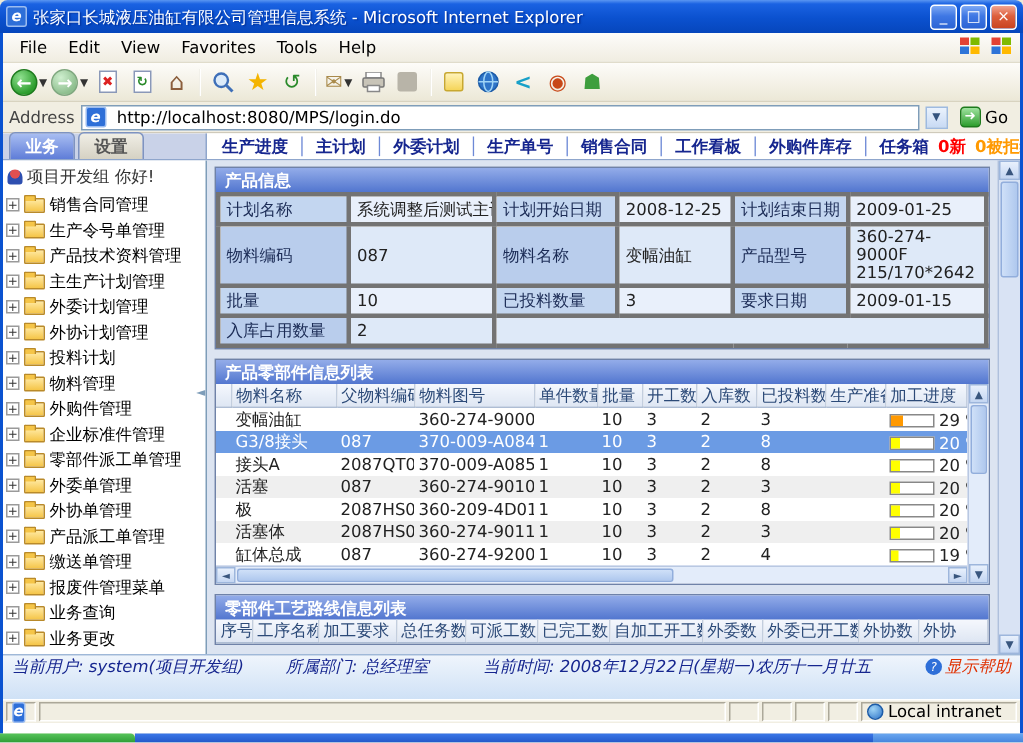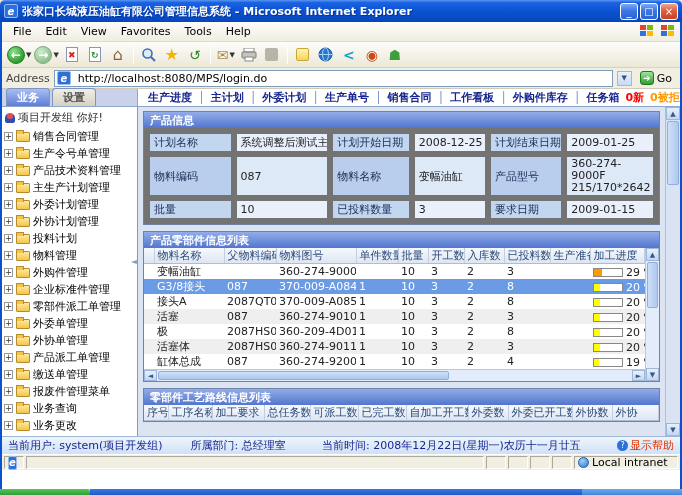--- a/index.html
+++ b/index.html
@@ -6,21 +6,21 @@
   html,body { width:682px; height:495px; overflow:hidden; }
   body { font-family:"DejaVu Sans","Liberation Sans",sans-serif; font-size:11px; background:#ECE9D8; }
 
   
   .titlebar { height:22px; display:flex; align-items:center; padding:0 4px;
     background:linear-gradient(180deg,#5A96F2 0%,#1A62E2 12%,#0B51CF 55%,#0646BC 100%);
     border-radius:5px 5px 0 0; }
   .ie-eicon { color:#fff; background:#2E6FD8; border:1px solid #9BBCF0; width:14px; height:14px;
     display:inline-flex; align-items:center; justify-content:center; font-weight:bold; font-style:italic;
     font-size:10px; border-radius:2px; margin-right:4px; }
-  .titlebar .ttl { color:#fff; font-weight:bold; font-size:11px; text-shadow:1px 1px 1px #00309A;
+  .titlebar .ttl { color:#fff; font-weight:normal; font-size:11px; text-shadow:1px 1px 1px #00309A;
     flex:1; white-space:nowrap; overflow:hidden; }
   .winbtn { width:18px; height:17px; margin-left:2px; border-radius:3px; color:#fff; font-size:10px;
     display:inline-flex; align-items:center; justify-content:center; border:1px solid #fff;
     background:linear-gradient(180deg,#7CA8F4,#3E77E4 45%,#2B63D4); }
   .winbtn.close { background:linear-gradient(180deg,#F2A490,#DD5F3C 45%,#C8431F); }
 
   .frame { border-left:2px solid #0A52D0; border-right:2px solid #0A52D0; height:467px; background:#fff; }
 
   .menubar { height:20px; display:flex; align-items:center; background:linear-gradient(180deg,#FDFCFA,#F0EDE1);
     border-bottom:1px solid #E0DCCB; padding:0 4px; }
@@ -90,21 +90,21 @@
   .folder::before { content:""; position:absolute; top:-3px; left:-1px; width:6px; height:3px;
     background:#F5C548; border:1px solid #B98A2A; border-bottom:none; border-radius:1px 1px 0 0; }
   .collapse-handle { position:absolute; right:0; top:150px; color:#7E9DB9; font-size:8px; }
 
   .content { flex:1; background:#DCE4F1; padding:4px 5px; overflow:hidden; }
   .box { border:1px solid #6F82A8; background:#fff; }
   .boxhdr { height:16px; background:linear-gradient(180deg,#93ACE9,#5276CF); color:#fff; font-weight:bold;
     display:flex; align-items:center; padding-left:6px; }
 
   table { border-collapse:collapse; table-layout:fixed; width:100%; }
-  .infogrid td { height:16px; padding:1px 4px; border:6px solid #737373; overflow:hidden; white-space:nowrap; }
+  .infogrid td { height:16px; padding:1px 4px; border:3px solid #737373; overflow:hidden; white-space:nowrap; }
   .infogrid td.l { background:#C3D6F0; color:#1B2B55; }
   .infogrid td.v { background:#E9F0FB; color:#222; }
   .infogrid tr:nth-child(even) td.l { background:#B9CDEC; }
   .infogrid tr:nth-child(even) td.v { background:#DEE9F8; }
   .pre { white-space:pre-line !important; line-height:1.1; }
 
   .datatable th { height:15px; background:linear-gradient(180deg,#F5F8FD,#DEE6F3); color:#2C4A78; font-weight:normal;
     text-align:left; padding:0 3px; border-right:1px solid #C3CEDE; border-bottom:1px solid #AEBDD4;
     white-space:nowrap; overflow:hidden; }
   .datatable td { height:15px; padding:0 3px; white-space:nowrap; overflow:hidden; color:#222; }
@@ -124,22 +124,22 @@
   .hfill { flex:1; }
   .sbtn.h { width:13px; height:auto; }
 
   .pbar { display:inline-block; width:30px; height:9px; border:1px solid #888; background:#fff; vertical-align:middle; }
   .pfill { display:block; height:100%; }
   .plabel { margin-left:3px; vertical-align:middle; }
 
   .mainscroll { width:15px; background:#D9E3F4; border-left:1px solid #AFC0DC; display:flex; flex-direction:column; }
   .mainscroll .vthumb { height:64px; }
 
-  .footerbar { height:18px; background:linear-gradient(180deg,#EFF5FC,#CFE1F6); border-top:1px solid #9FB8D8;
-    display:flex; align-items:center; padding:0 6px; color:#16268F; white-space:nowrap; overflow:hidden;}
+  .footerbar { height:30px; background:linear-gradient(180deg,#EFF5FC,#CFE1F6); border-top:1px solid #9FB8D8;
+    display:flex; align-items:flex-start; padding:0 6px; color:#16268F; white-space:nowrap; overflow:hidden;font-style:italic;}
   .footerbar .fgap { width:28px; } .footerbar .fflex { flex:1; }
   .help { color:#E03000; display:inline-flex; align-items:center; gap:2px; }
   .qicon { width:11px; height:11px; border-radius:50%; background:#2E6FD8; color:#fff; font-size:8px;
     display:inline-flex; align-items:center; justify-content:center; }
 
   .statusbar { height:16px; background:#F1EEE2; border-top:1px solid #fff; display:flex; align-items:center; padding:0 2px; gap:2px;}
   .spanel { border:1px solid; border-color:#ACA899 #fff #fff #ACA899; height:13px; display:flex; align-items:center; padding:0 3px;}
   .spanel.grow { flex:1; }
   .spanel.cell { width:20px; }
   .globe { width:11px; height:11px; border-radius:50%; background:radial-gradient(circle at 35% 30%,#9FD4F6,#2E74C8);
@@ -428,20 +428,25 @@
 215/170*2642</td>
           </tr>
           <tr>
             <td class="l">批量</td>
             <td class="v">10</td>
             <td class="l">已投料数量</td>
             <td class="v">3</td>
             <td class="l">要求日期</td>
             <td class="v">2009-01-15</td>
           </tr>
+          <tr>
+            <td class="l">入库占用数量</td>
+            <td class="v">2</td>
+            <td class="v" colspan="4"></td>
+          </tr>
         </tbody>
           </table>
       </div>
 
       <div class="box" style="margin-top:6px;">
         <div class="boxhdr">产品零部件信息列表</div>
         <div class="tblwrap">
           <div class="tbl">
             <table class="datatable">
               <colgroup>

